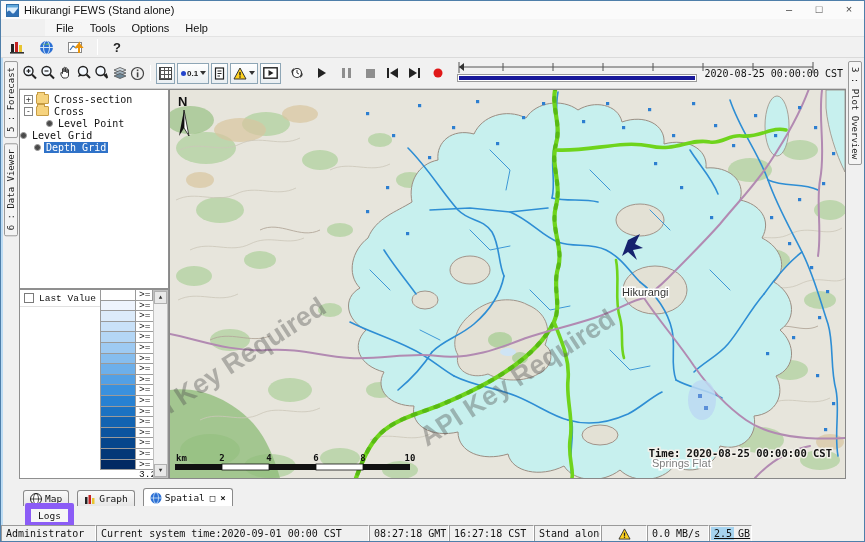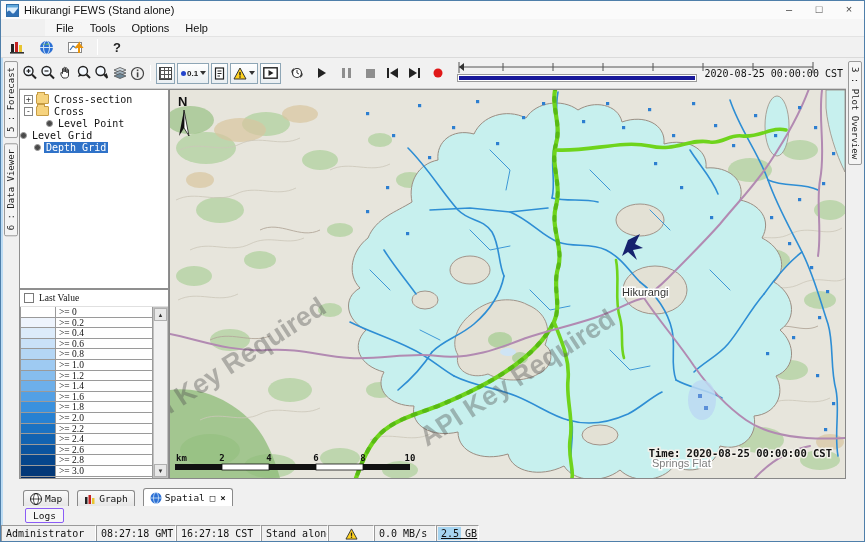--- a/index.html
+++ b/index.html
@@ -72,21 +72,21 @@
     line-height:7px; text-align:center; color:#333; flex:none; }
   .tfolder { width:13px; height:10px; background:#f6d37e; border:1px solid #c69c44;
     border-radius:1px; position:relative; flex:none; }
   .tfolder:before { content:""; position:absolute; left:0; top:-3px; width:6px; height:2px;
     background:#f6d37e; border:1px solid #c69c44; border-bottom:none; }
   .tbullet { width:7px; height:7px; border-radius:50%; background:#4a4a4a; border:1px solid #9a9a9a; flex:none; }
   .tlabel { padding:0 2px; }
   .tlabel.sel { background:#2f72c8; color:#fff; }
 
   .legend-panel { margin-top:0; height:190px; background:#fff; border:1px solid #8f8f8f;
-    font-family:Liberation Serif, serif; font-size:9.5px; display:flex; flex-direction:column; }
+    font-family:Liberation Mono, monospace; font-size:9.5px; display:flex; flex-direction:row; }
   .legend-head { height:17px; display:flex; align-items:center; gap:5px; padding:0 4px; border-bottom:1px solid #e0e0e0; }
   .lcheck { width:10px; height:10px; border:1px solid #7a7a7a; background:#fff; flex:none; }
   .legend-body { position:relative; flex:1; overflow:hidden; }
   .legend-rows { position:absolute; left:0; top:0; right:15px; }
   .lrow { display:flex; height:10.6px; }
   .lsw { width:36px; border:1px solid #9a9a9a; margin:-1px 0 0 -0px; flex:none; }
   .llabel { flex:1; border:1px solid #9a9a9a; margin:-1px 0 0 -1px; padding-left:3px; background:#fff; line-height:10px; }
   .lscroll { position:absolute; right:0; top:0; bottom:0; width:15px; background:#f0f0f0; border:1px solid #c0c0c0;
     display:flex; flex-direction:column; justify-content:space-between; }
   .sbtn { height:13px; background:#e8e8e8; border:1px solid #b0b0b0; font-size:6px; color:#333;
@@ -95,21 +95,21 @@
   .map-wrap { width:677px; height:390px; border:1px solid #888; background:#e7e5dc; position:relative; }
 
   
   .bottom-tabs { left:18px; top:487px; width:827px; height:18px; display:flex; align-items:flex-end; padding-left:4px; gap:8px; }
   .btab { height:16px; display:inline-flex; align-items:center; gap:3px; padding:0 6px;
     border:1px solid #8a8a8a; border-bottom:none; border-radius:3px 3px 0 0;
     background:linear-gradient(#fafafa,#e6e6e6); font-family:"DejaVu Sans Mono", monospace; font-size:9.5px; }
   .btab.active { height:18px; background:#fff; }
   .tab-ctl { font-size:9px; font-weight:bold; color:#111; margin-left:2px; }
   .logs-row { left:18px; top:505px; width:827px; height:19px; display:flex; align-items:center; padding-left:6px; }
-  .logs-btn { border:1px solid #8b5cf6; background:#f6f6f6; font-family:"DejaVu Sans Mono", monospace;
+  .logs-btn { border:6px solid #8b5cf6; background:#f6f6f6; font-family:"DejaVu Sans Mono", monospace;
     font-size:9.5px; padding:1px 7px; border-radius:2px; }
 
   
   .statusbar { left:0; top:524px; width:863px; height:15px; display:flex; background:#f0f0f0;
     font-family:"DejaVu Sans Mono", monospace; font-size:10px; }
   .seg { height:17px; border:1px solid; border-color:#9a9a9a #ffffff #ffffff #9a9a9a;
     display:flex; align-items:center; padding:0 4px; white-space:nowrap; overflow:hidden; }
   .seg-mem { position:relative;text-decoration:underline; }
   .seg-mem .fill { position:absolute; left:1px; top:1px; bottom:1px; width:55%; background:#a6d4f0; }
   .seg-mem span { position:relative; }
@@ -664,20 +664,21 @@
     <span class="tab-ctl">×</span>
   </span>
 </div>
 
 <div class="abs logs-row">
   <span class="logs-btn">Logs</span>
 </div>
 
 <div class="abs statusbar">
   <span class="seg" style="width:95px">Administrator</span>
+  <span class="seg" style="width:273px">Current system time:2020-09-01 00:00 CST</span>
   <span class="seg" style="width:80px">08:27:18 GMT</span>
   <span class="seg" style="width:85px">16:27:18 CST</span>
   <span class="seg" style="width:67px">Stand alone</span>
   <span class="seg" style="width:46px; justify-content:center">
     <svg width="13" height="12" viewBox="0 0 14 13">
         <path d="M7,1 L13,12 L1,12 Z" fill="#ffd21f" stroke="#333" stroke-width="1"></path>
         <rect x="6.3" y="5" width="1.4" height="3.5" fill="#222"></rect>
         <rect x="6.3" y="9.3" width="1.4" height="1.4" fill="#222"></rect>
       </svg>
   </span>

